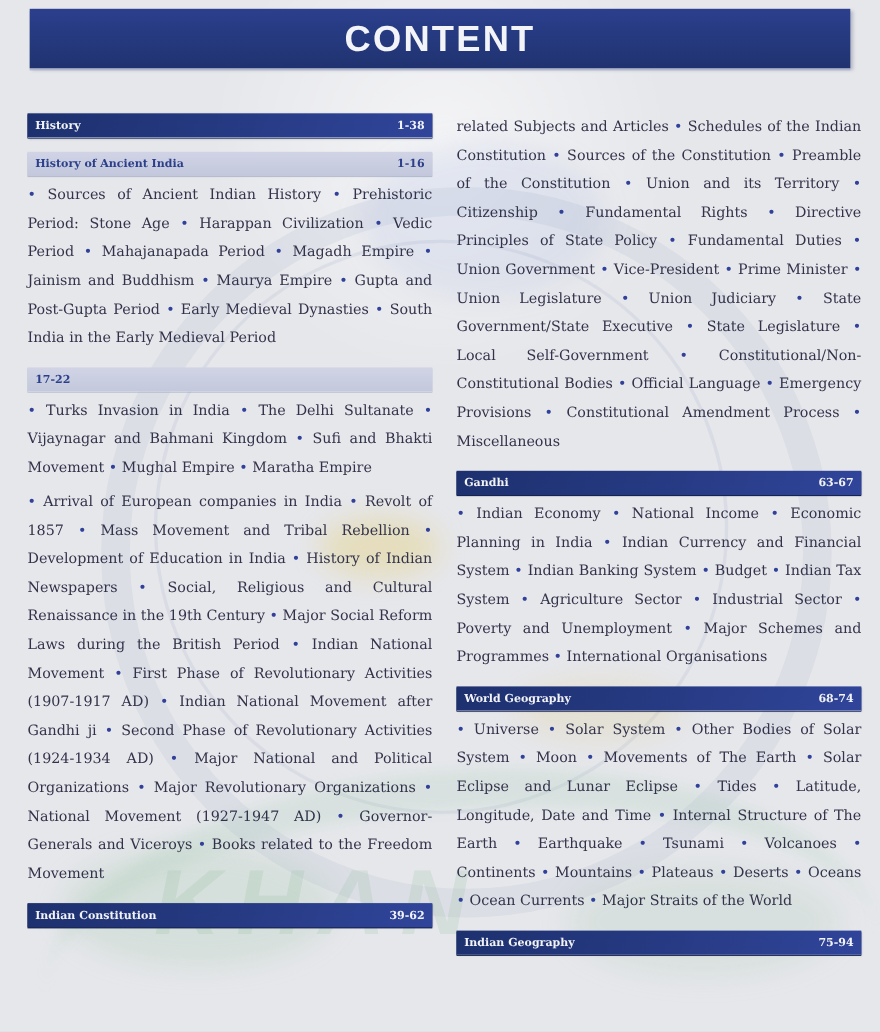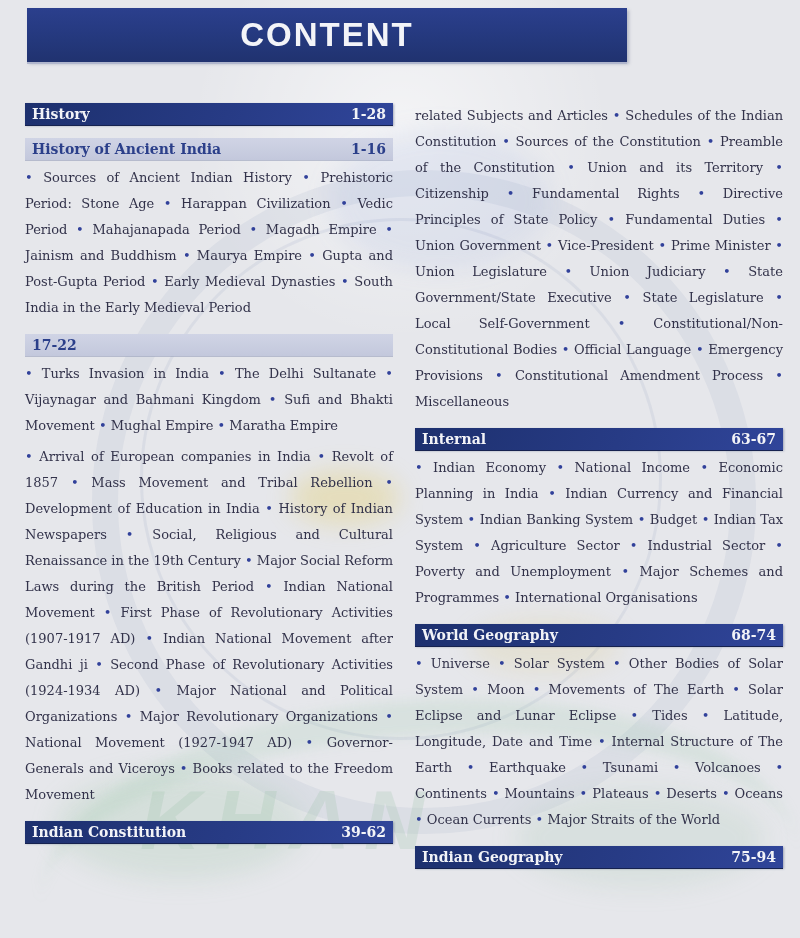--- a/index.html
+++ b/index.html
@@ -42,21 +42,21 @@
   .blob { position: absolute; z-index: 0; pointer-events: none; filter: blur(12px); border-radius: 50%; }
   .blob-yellow1 { left: 290px; top: 470px; width: 110px; height: 55px; background: rgba(228,198,70,0.28); }
   .blob-yellow2 { left: 470px; top: 618px; width: 150px; height: 55px; background: rgba(215,192,92,0.16); }
   .blob-green1  { left: 55px;  top: 770px; width: 250px; height: 110px; background: rgba(140,190,150,0.18); }
   .blob-green2  { left: 515px; top: 788px; width: 250px; height: 100px; background: rgba(140,190,155,0.15); }
   .blob-blue    { left: 330px; top: 130px; width: 220px; height: 140px; background: rgba(120,150,210,0.12); }
 
   
   .title-bar {
     position: absolute; z-index: 2;
-    left: 27px; top: 8px; width: 600px; height: 54px;
+    left: 27px; top: 8px; width: 746px; height: 54px;
     background: linear-gradient(180deg, #2b3f8d 0%, #24387c 60%, #20326f 100%);
     box-shadow: 0 2px 0 rgba(173,180,204,0.9), 2px 2px 3px rgba(90,98,130,0.35);
     display: flex; align-items: center; justify-content: center;
   }
   .title-bar .title-text {
     color: #f3f4f8;
     font-family: "Liberation Sans", sans-serif;
     font-weight: bold; font-size: 33px; letter-spacing: 2px;
   }
 
@@ -65,21 +65,21 @@
     position: absolute; z-index: 1;
     left: 25px; top: 103px; width: 758px;
     display: flex; gap: 22px;
   }
   .col { width: 368px; }
   .col > :first-child { margin-top: 0; }
 
   .bar-main, .bar-sub {
     display: flex; justify-content: space-between; align-items: center;
     padding: 1px 7px; height: 20px;
-    font-weight: bold; font-size: 14px;
+    font-weight: bold; font-size: 10px;
     margin-top: 13px;
   }
   .bar-main {
     background: linear-gradient(110deg, #1d306e 0%, #273b85 55%, #30459a 100%);
     color: #f2f3f7;
     box-shadow: 0 1px 0 #16224f, 1px 1px 2px rgba(60,70,110,0.4);
   }
   .bar-sub {
     background: linear-gradient(180deg, #d0d4e5 0%, #c3c8dc 100%);
     color: var(--subText, #2b3f8a);
@@ -114,41 +114,41 @@
   <div class="wm wm-khan">KHAN</div>
 
   <div class="title-bar">
     <span class="title-text">CONTENT</span>
   </div>
 
   <div class="columns">
     <div class="col" id="col-left">
         <div class="bar-main">
           <span class="bar-title">History</span>
-          <span class="bar-pages">1-28</span>
+          <span class="bar-pages">1-38</span>
         </div>
         <div class="bar-sub">
           <span class="bar-title">History of Ancient India</span>
           <span class="bar-pages">1-16</span>
         </div>
         <p class="tocbody"><span class="blt">•</span> <span>Sources of Ancient Indian History</span> <span class="blt">•</span> <span>Prehistoric Period: Stone Age</span> <span class="blt">•</span> <span>Harappan Civilization</span> <span class="blt">•</span> <span>Vedic Period</span> <span class="blt">•</span> <span>Mahajanapada Period</span> <span class="blt">•</span> <span>Magadh Empire</span> <span class="blt">•</span> <span>Jainism and Buddhism</span> <span class="blt">•</span> <span>Maurya Empire</span> <span class="blt">•</span> <span>Gupta and Post-Gupta Period</span> <span class="blt">•</span> <span>Early Medieval Dynasties</span> <span class="blt">•</span> <span>South India in the Early Medieval Period</span></p>
         <div class="bar-sub">
           <span class="bar-pages">17-22</span>
         </div>
         <p class="tocbody"><span class="blt">•</span> <span>Turks Invasion in India</span> <span class="blt">•</span> <span>The Delhi Sultanate</span> <span class="blt">•</span> <span>Vijaynagar and Bahmani Kingdom</span> <span class="blt">•</span> <span>Sufi and Bhakti Movement</span> <span class="blt">•</span> <span>Mughal Empire</span> <span class="blt">•</span> <span>Maratha Empire</span></p>
         <p class="tocbody"><span class="blt">•</span> <span>Arrival of European companies in India</span> <span class="blt">•</span> <span>Revolt of 1857</span> <span class="blt">•</span> <span>Mass Movement and Tribal Rebellion</span> <span class="blt">•</span> <span>Development of Education in India</span> <span class="blt">•</span> <span>History of Indian Newspapers</span> <span class="blt">•</span> <span>Social, Religious and Cultural Renaissance in the 19th Century</span> <span class="blt">•</span> <span>Major Social Reform Laws during the British Period</span> <span class="blt">•</span> <span>Indian National Movement</span> <span class="blt">•</span> <span>First Phase of Revolutionary Activities (1907-1917 AD)</span> <span class="blt">•</span> <span>Indian National Movement after Gandhi ji</span> <span class="blt">•</span> <span>Second Phase of Revolutionary Activities (1924-1934 AD)</span> <span class="blt">•</span> <span>Major National and Political Organizations</span> <span class="blt">•</span> <span>Major Revolutionary Organizations</span> <span class="blt">•</span> <span>National Movement (1927-1947 AD)</span> <span class="blt">•</span> <span>Governor-Generals and Viceroys</span> <span class="blt">•</span> <span>Books related to the Freedom Movement</span></p>
         <div class="bar-main">
           <span class="bar-title">Indian Constitution</span>
           <span class="bar-pages">39-62</span>
         </div>
       </div>
     <div class="col" id="col-right">
         <p class="tocbody"><span>related Subjects and Articles</span> <span class="blt">•</span> <span>Schedules of the Indian Constitution</span> <span class="blt">•</span> <span>Sources of the Constitution</span> <span class="blt">•</span> <span>Preamble of the Constitution</span> <span class="blt">•</span> <span>Union and its Territory</span> <span class="blt">•</span> <span>Citizenship</span> <span class="blt">•</span> <span>Fundamental Rights</span> <span class="blt">•</span> <span>Directive Principles of State Policy</span> <span class="blt">•</span> <span>Fundamental Duties</span> <span class="blt">•</span> <span>Union Government</span> <span class="blt">•</span> <span>Vice-President</span> <span class="blt">•</span> <span>Prime Minister</span> <span class="blt">•</span> <span>Union Legislature</span> <span class="blt">•</span> <span>Union Judiciary</span> <span class="blt">•</span> <span>State Government/State Executive</span> <span class="blt">•</span> <span>State Legislature</span> <span class="blt">•</span> <span>Local Self-Government</span> <span class="blt">•</span> <span>Constitutional/Non-Constitutional Bodies</span> <span class="blt">•</span> <span>Official Language</span> <span class="blt">•</span> <span>Emergency Provisions</span> <span class="blt">•</span> <span>Constitutional Amendment Process</span> <span class="blt">•</span> <span>Miscellaneous</span></p>
         <div class="bar-main">
-          <span class="bar-title">Internal</span>
+          <span class="bar-title">Gandhi</span>
           <span class="bar-pages">63-67</span>
         </div>
         <p class="tocbody"><span class="blt">•</span> <span>Indian Economy</span> <span class="blt">•</span> <span>National Income</span> <span class="blt">•</span> <span>Economic Planning in India</span> <span class="blt">•</span> <span>Indian Currency and Financial System</span> <span class="blt">•</span> <span>Indian Banking System</span> <span class="blt">•</span> <span>Budget</span> <span class="blt">•</span> <span>Indian Tax System</span> <span class="blt">•</span> <span>Agriculture Sector</span> <span class="blt">•</span> <span>Industrial Sector</span> <span class="blt">•</span> <span>Poverty and Unemployment</span> <span class="blt">•</span> <span>Major Schemes and Programmes</span> <span class="blt">•</span> <span>International Organisations</span></p>
         <div class="bar-main">
           <span class="bar-title">World Geography</span>
           <span class="bar-pages">68-74</span>
         </div>
         <p class="tocbody"><span class="blt">•</span> <span>Universe</span> <span class="blt">•</span> <span>Solar System</span> <span class="blt">•</span> <span>Other Bodies of Solar System</span> <span class="blt">•</span> <span>Moon</span> <span class="blt">•</span> <span>Movements of The Earth</span> <span class="blt">•</span> <span>Solar Eclipse and Lunar Eclipse</span> <span class="blt">•</span> <span>Tides</span> <span class="blt">•</span> <span>Latitude, Longitude, Date and Time</span> <span class="blt">•</span> <span>Internal Structure of The Earth</span> <span class="blt">•</span> <span>Earthquake</span> <span class="blt">•</span> <span>Tsunami</span> <span class="blt">•</span> <span>Volcanoes</span> <span class="blt">•</span> <span>Continents</span> <span class="blt">•</span> <span>Mountains</span> <span class="blt">•</span> <span>Plateaus</span> <span class="blt">•</span> <span>Deserts</span> <span class="blt">•</span> <span>Oceans</span> <span class="blt">•</span> <span>Ocean Currents</span> <span class="blt">•</span> <span>Major Straits of the World</span></p>
         <div class="bar-main">
           <span class="bar-title">Indian Geography</span>

